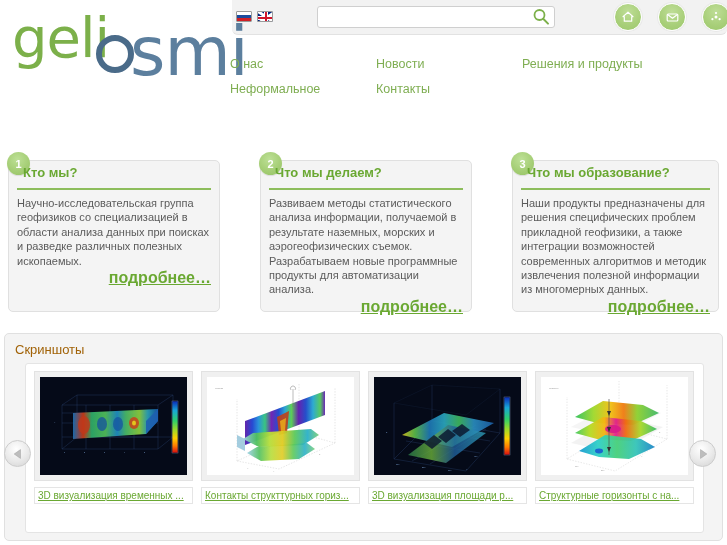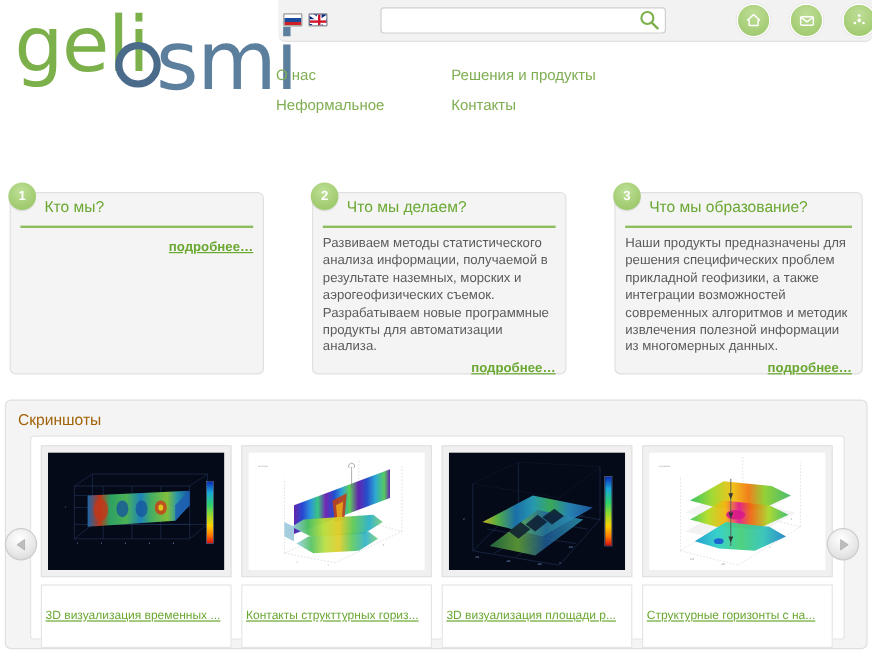--- a/index.html
+++ b/index.html
@@ -66,21 +66,21 @@
 
   
   .logo {
     position:absolute; left:12px; top:12px;
     width:212px; height:60px;
     font-family:"DejaVu Sans", sans-serif;
     user-select:none;
   }
   .logo .geli {
     position:absolute; left:0; top:-4px;
-    font-size:64px; color:#7cb04a; letter-spacing:-1px; font-weight:400;
+    font-size:56px; color:#7cb04a; letter-spacing:-1px; font-weight:400;
     line-height:60px;
   }
   .logo .ring {
     position:absolute; left:84px; top:23px;
     width:38px; height:38px; border-radius:50%;
     border:6px solid #4a6b89; background:transparent;
   }
   .logo .smi {
     position:absolute; left:118px; top:12px;
     font-size:68px; color:#5c7f9e; letter-spacing:-1px; font-weight:400;
@@ -109,36 +109,36 @@
   .badge {
     position:absolute; left:-2px; top:-9px;
     width:23px; height:23px; border-radius:50%;
     background: radial-gradient(circle at 45% 32%, #bde096 0%, #a4cd74 60%, #94c263 100%);
     color:#ffffff; font-size:11px; font-weight:bold;
     display:flex; align-items:center; justify-content:center;
     font-family:"Liberation Sans", sans-serif;
     box-shadow: 0 1px 1px rgba(0,0,0,0.1);
   }
   .card-title {
-    position:absolute; left:28px; top:4px;
-    font-size:13px; font-weight:normal; color:#6aa832;
+    position:absolute; left:14px; top:4px;
+    font-size:13px; font-weight:bold; color:#6aa832;
     font-family:"Liberation Sans", sans-serif; white-space:nowrap;
   }
   .card-rule {
     position:absolute; left:8px; top:27px; right:8px; height:2px;
     background:#8dbd5c;
   }
   .card-body {
     position:absolute; left:8px; top:35px; right:8px;
     font-size:11px; line-height:14.4px; color:#5b5b5b;
     font-family:"Liberation Sans", sans-serif;
   }
   .card-more {
     display:block; text-align:right; margin-top:3px;
-    font-size:11px; color:#6aa832; font-weight:bold;
+    font-size:16px; color:#6aa832; font-weight:bold;
     text-decoration:underline; font-family:"Liberation Sans", sans-serif;
   }
 
   
   .shots {
     position:absolute; left:4px; top:333px; width:719px; height:208px;
     background:#f4f4f4; border:1px solid #e0e0e0; border-radius:5px;
   }
   .shots-title {
     position:absolute; left:10px; top:8px;
@@ -150,21 +150,21 @@
     background:#ffffff; border:1px solid #e4e4e4; border-radius:3px;
   }
   .thumbs { position:absolute; left:8px; top:7px; display:flex; gap:8px; }
   .thumb { width:159px; }
   .thumb-frame {
     width:159px; height:110px; background:#f0f0f0;
     border:1px solid #e2e2e2; padding:5px;
   }
   .thumb-img { width:147px; height:98px; display:block; }
   .thumb-cap {
-    display:block; margin-top:6px; padding:20px 3px;
+    display:block; margin-top:6px; padding:2px 3px;
     font-size:10px; color:#6aa832; text-decoration:underline;
     white-space:nowrap; overflow:hidden; text-overflow:ellipsis;
     border:1px solid #e5e5e5; background:#fff;
     font-family:"Liberation Sans", sans-serif;
   }
 
   .arrow {
     position:absolute; top:440px; width:27px; height:27px; border-radius:50%;
     background: radial-gradient(circle at 45% 32%, #ffffff 0%, #e9e9e9 55%, #d2d2d2 100%);
     border:1px solid #cccccc;
@@ -232,36 +232,38 @@
 
     <div class="logo">
       <span class="geli">geli</span>
       <span class="ring"></span>
       <span class="smi">smi</span>
     </div>
 
     <nav class="nav">
       <div class="nav-row">
         <div class="nav-col"><a href="#">О нас</a></div>
+        <div class="nav-col"><a href="#">Новости</a></div>
         <div class="nav-col"><a href="#">Решения и продукты</a></div>
       </div>
       <div class="nav-row">
         <div class="nav-col"><a href="#">Неформальное</a></div>
         <div class="nav-col"><a href="#">Контакты</a></div>
       </div>
     </nav>
   </div>
 
   <div class="cards">
 
     <div class="card c1">
       <div class="badge">1</div>
       <div class="card-title">Кто мы?</div>
       <div class="card-rule"></div>
       <div class="card-body">
+        <span>Научно-исследовательская группа геофизиков со специализацией в области анализа данных при поисках и разведке различных полезных ископаемых.</span>
         <a class="card-more" href="#">подробнее…</a>
       </div>
     </div>
 
     <div class="card c2">
       <div class="badge">2</div>
       <div class="card-title">Что мы делаем?</div>
       <div class="card-rule"></div>
       <div class="card-body">
         <span>Развиваем методы статистического анализа информации, получаемой в результате наземных, морских и аэрогеофизических съемок. Разрабатываем новые программные продукты для автоматизации анализа.</span>

